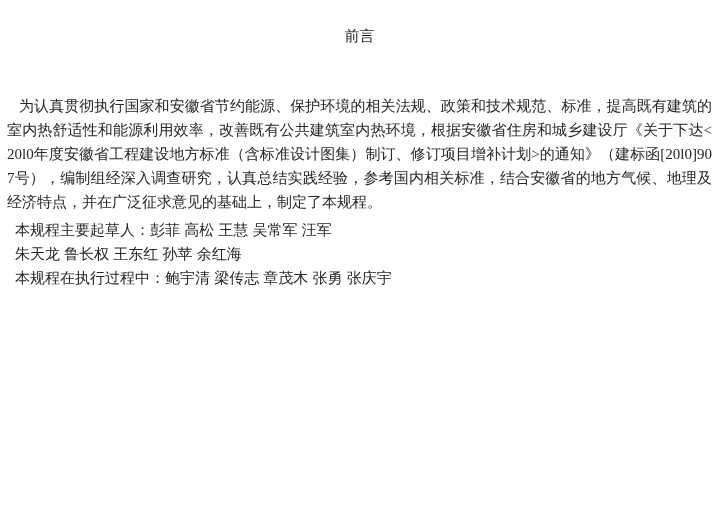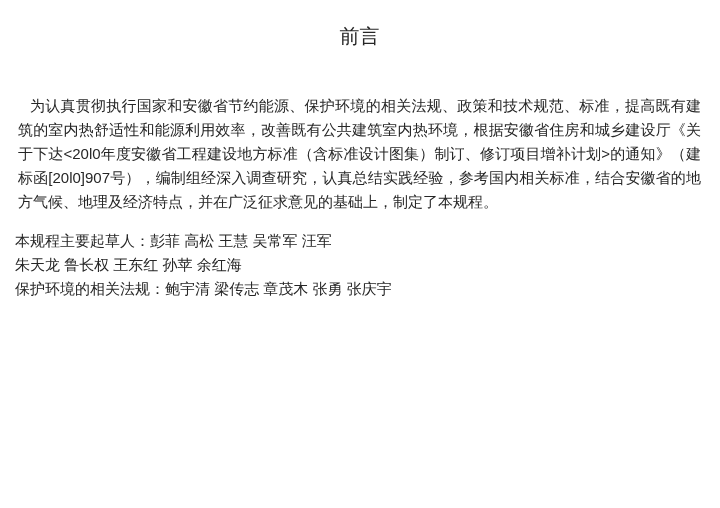--- a/index.html
+++ b/index.html
@@ -14,31 +14,32 @@
       background: #ffffff;
       color: #262626;
       font-family: "Liberation Sans", sans-serif;
       font-size: 15px;
       line-height: 24px;
       padding: 24px 4px 0 3px;
       overflow: hidden;
     }
     .doc-title {
       text-align: center;
-      font-size: 20px;
+      font-size: 15px;
       font-weight: normal;
       line-height: 24px;
       margin: 0 0 46px 0;
     }
     .para {
-      margin: 15px;
+      margin: 4px;
       text-indent: 12px;
       text-align: justify;
       word-break: break-all;
       overflow-wrap: anywhere;
+      font-family: Liberation Serif, serif;
     }
     .credit {
       margin: 0;
       text-indent: 12px;
       white-space: nowrap;
     }
   </style>
 </head>
 <body>
 
@@ -48,15 +49,15 @@
   <p class="para">为认真贯彻执行国家和安徽省节约能源、保护环境的相关法规、政策和技术规范、标准，提高既有建筑的室内热舒适性和能源利用效率，改善既有公共建筑室内热环境，根据安徽省住房和城乡建设厅《关于下达&lt;20l0年度安徽省工程建设地方标准（含标准设计图集）制订、修订项目增补计划&gt;的通知》（建标函[20l0]907号），编制组经深入调查研究，认真总结实践经验，参考国内相关标准，结合安徽省的地方气候、地理及经济特点，并在广泛征求意见的基础上，制定了本规程。</p>
 
 
 
 
   <p class="credit">本规程主要起草人：彭菲 高松 王慧 吴常军 汪军</p>
 
   <p class="credit">朱天龙 鲁长权 王东红 孙苹 余红海</p>
 
 
-  <p class="credit">保护环境的相关法规：鲍宇清 梁传志 章茂木 张勇 张庆宇</p>
+  <p class="credit">本规程在执行过程中：鲍宇清 梁传志 章茂木 张勇 张庆宇</p>
 
 </div>
 
 </body></html>

